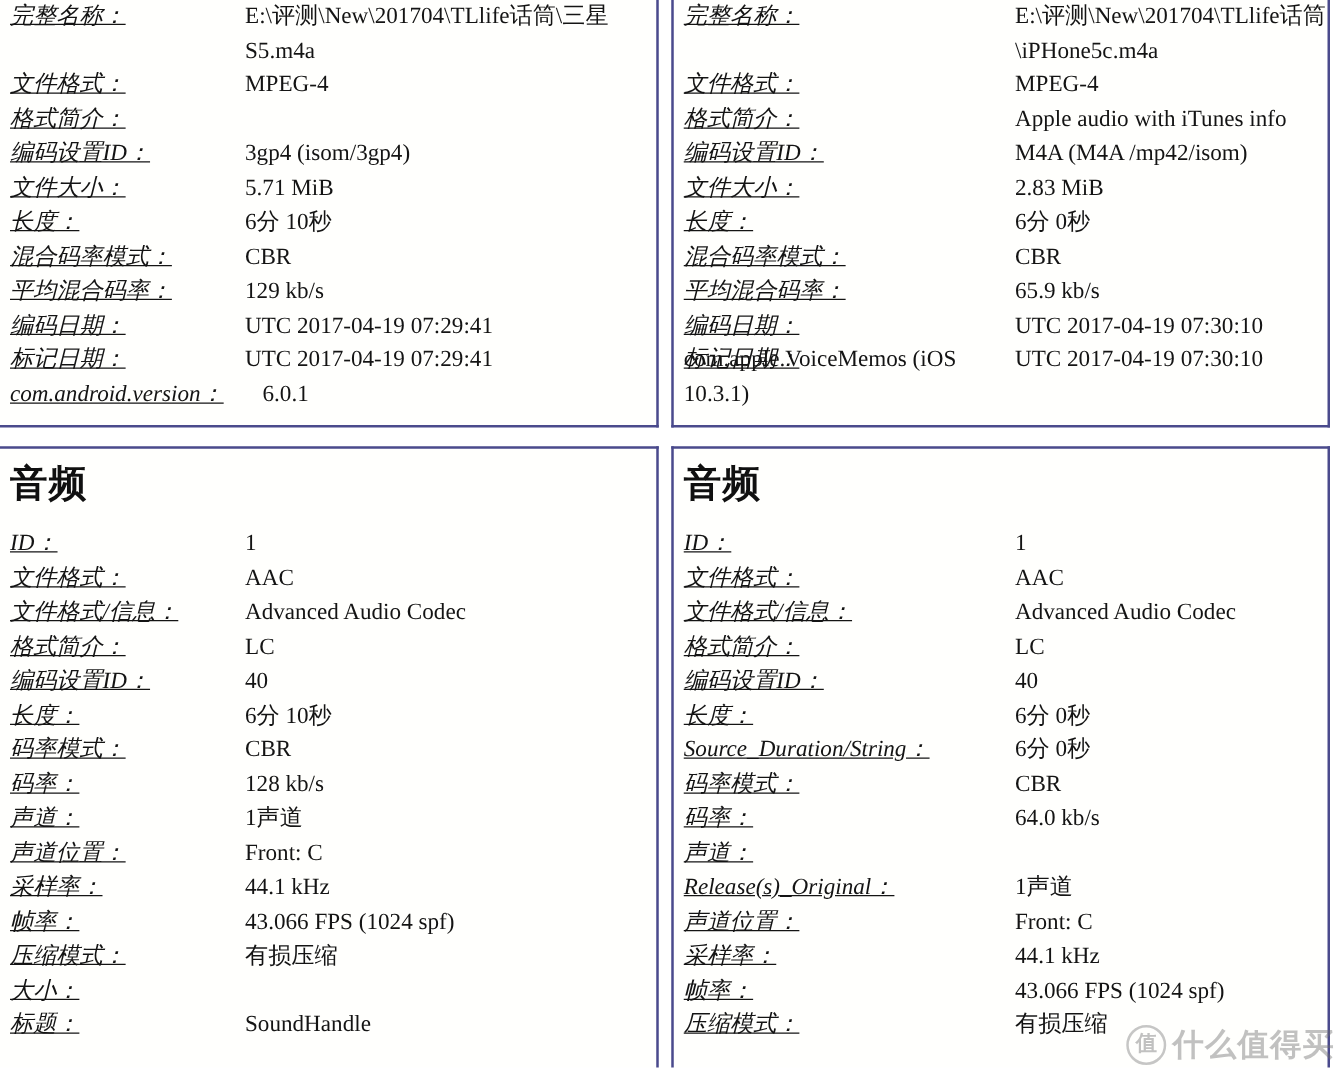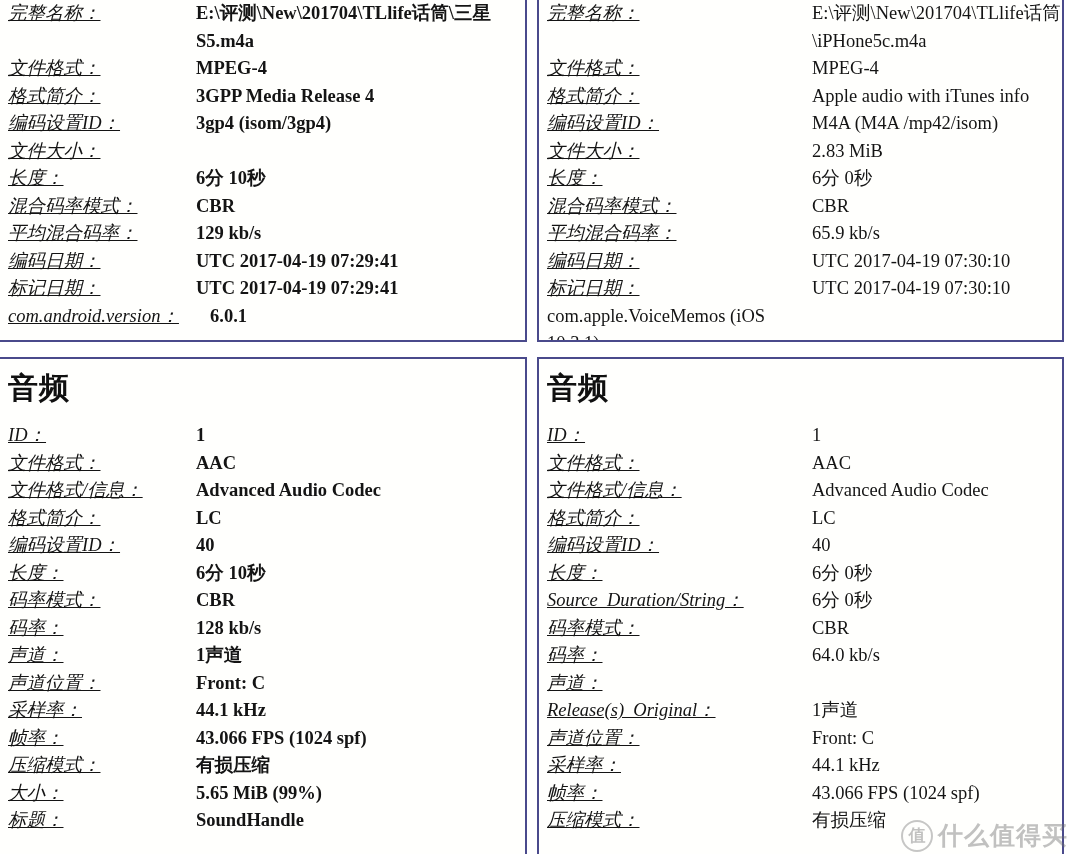--- a/index.html
+++ b/index.html
@@ -68,21 +68,21 @@
     font-size: 30px;
     font-weight: bold;
     line-height: 1.1;
     margin: 6px 0 18px 0;
     color: #101010;
     letter-spacing: 1px;
   }
 
   .row {
     display: flex;
-    align-items: flex-start;
+    align-items: flex-end;
     line-height: 27.5px;
     height: 27.5px;
     white-space: nowrap;
   }
   .row.tall {
     height: auto;
     align-items: flex-start;
   }
 
   .label {
@@ -94,21 +94,21 @@
   }
   .value {
     font-size: 18.5px;
     color: #141414;
     flex: 0 0 auto;
     white-space: pre-line;
   }
 
   
   #panel-tl .label, #panel-bl .label { width: 188px; }
-  #panel-tl .value, #panel-bl .value { width: 320px; font-weight: bold; }
+  #panel-tl .value, #panel-bl .value { width: 320px; }
 
   
   #panel-tr .label, #panel-br .label { width: 265px; }
   #panel-tr .value, #panel-br .value { width: 250px; }
 
   
   .row.wide-label .label { width: auto; padding-right: 14px; }
 
   .wm {
     position: absolute;
@@ -153,28 +153,28 @@
         <span class="label">完整名称：</span>
         <span class="value">E:\评测\New\201704\TLlife话筒\三星
 S5.m4a</span>
       </div>
       <div class="row">
         <span class="label">文件格式：</span>
         <span class="value">MPEG-4</span>
       </div>
       <div class="row">
         <span class="label">格式简介：</span>
-        <span class="value">3GPP Media Release 4</span>
       </div>
       <div class="row">
         <span class="label">编码设置ID：</span>
         <span class="value">3gp4 (isom/3gp4)</span>
       </div>
       <div class="row">
         <span class="label">文件大小：</span>
+        <span class="value">5.71 MiB</span>
       </div>
       <div class="row">
         <span class="label">长度：</span>
         <span class="value">6分  10秒</span>
       </div>
       <div class="row">
         <span class="label">混合码率模式：</span>
         <span class="value">CBR</span>
       </div>
       <div class="row">
@@ -296,21 +296,20 @@
         <div class="row">
           <span class="label">帧率：</span>
           <span class="value">43.066 FPS (1024 spf)</span>
         </div>
         <div class="row">
           <span class="label">压缩模式：</span>
           <span class="value">有损压缩</span>
         </div>
         <div class="row">
           <span class="label">大小：</span>
-          <span class="value">5.65 MiB (99%)</span>
         </div>
         <div class="row">
           <span class="label">标题：</span>
           <span class="value">SoundHandle</span>
         </div>
       </div>
   </div>
 </div>
 
 <div class="panel" id="panel-br">

